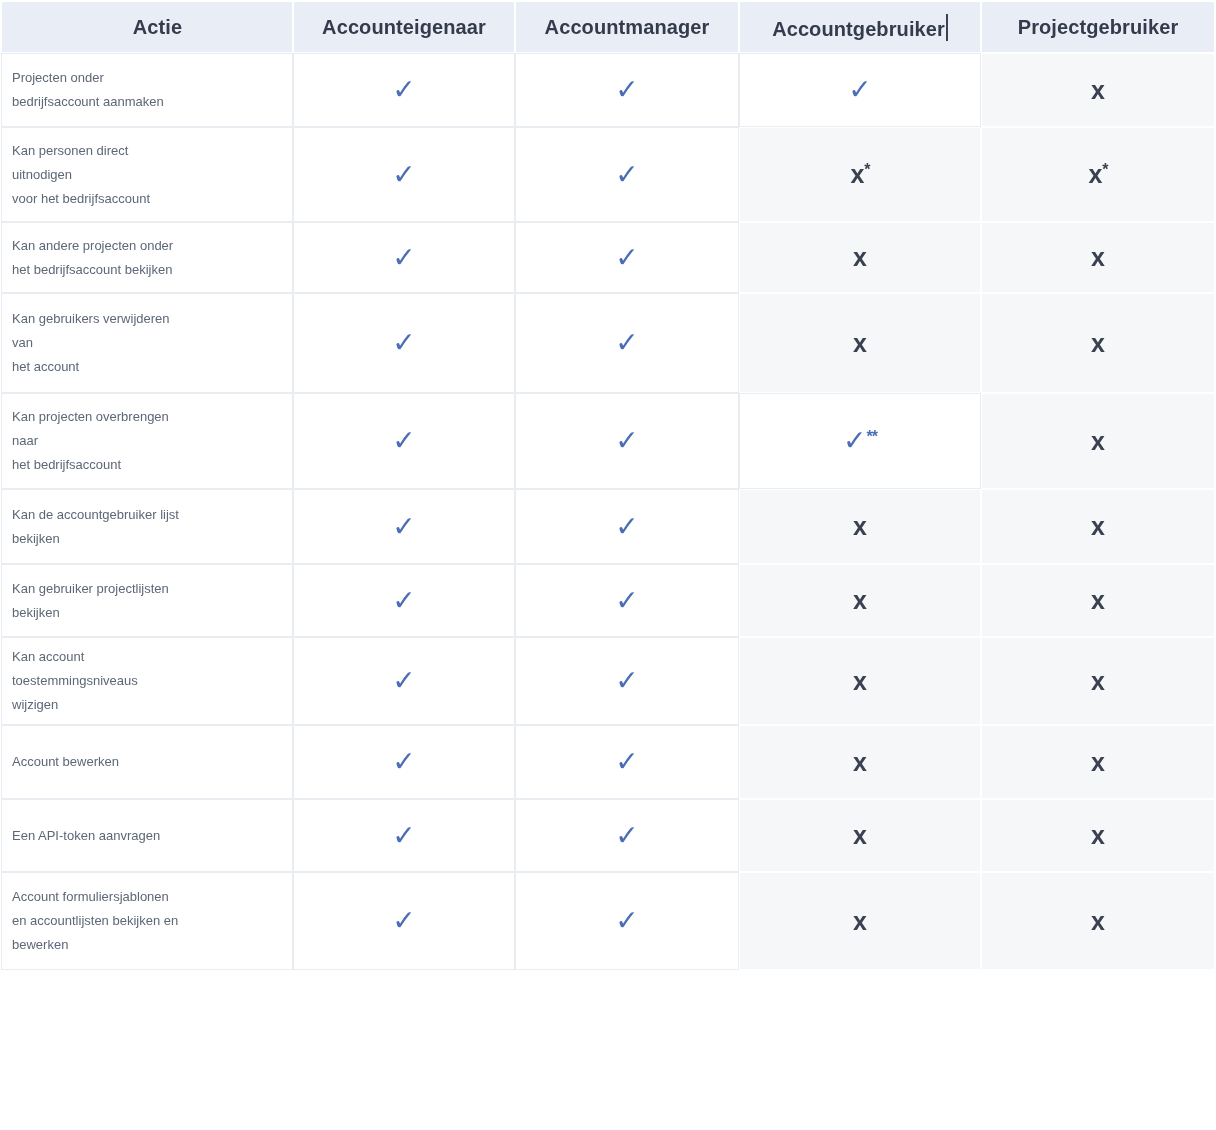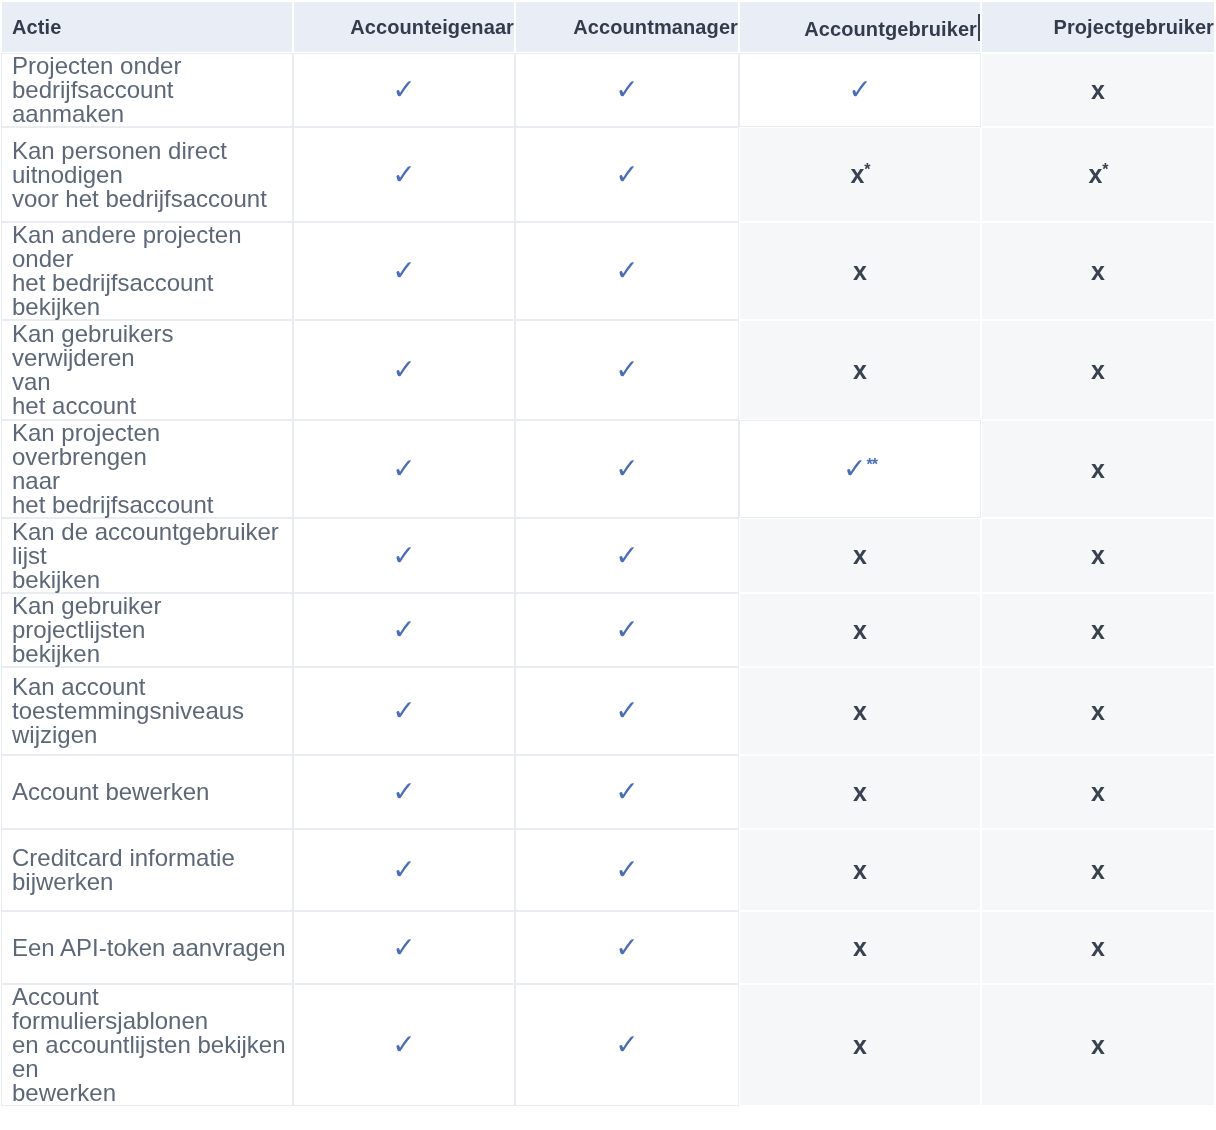--- a/index.html
+++ b/index.html
@@ -20,33 +20,33 @@
   }
   th, td {
     padding: 0;
     vertical-align: middle;
   }
   th.hdr {
     background: #e9eef6;
     color: #333b4d;
     font-size: 20px;
     font-weight: bold;
-    text-align: right;
+    text-align: center;
     height: 50px;
     letter-spacing: 0.1px;
   }
   th.hdr.first {
-    text-align: left;
-    padding-left: 10px;
+    text-align: center;
+    padding-left: 21px;
   }
   td.cell-action {
     background: #ffffff;
     box-shadow: 0 0 0 1px #e9edf2;
     color: #5c6777;
-    font-size: 24px;
+    font-size: 13px;
     line-height: 24px;
     padding-left: 10px;
     padding-right: 6px;
     white-space: pre-line;
     text-align: left;
   }
   td.cell-mark {
     background: #ffffff;
     box-shadow: 0 0 0 1px #e9edf2;
     text-align: center;
@@ -173,28 +173,20 @@
         <td class="cell-mark neg"><span class="mark-denied"><span>x</span></span></td>
         <td class="cell-mark neg"><span class="mark-denied"><span>x</span></span></td>
       </tr>
       <tr style="height: 72px;">
         <td class="cell-action">Account bewerken</td>
         <td class="cell-mark"><span class="mark-allowed"><span>✓</span></span></td>
         <td class="cell-mark"><span class="mark-allowed"><span>✓</span></span></td>
         <td class="cell-mark neg"><span class="mark-denied"><span>x</span></span></td>
         <td class="cell-mark neg"><span class="mark-denied"><span>x</span></span></td>
       </tr>
-      <tr style="height: 80px;">
-        <td class="cell-action">Creditcard informatie
-bijwerken</td>
-        <td class="cell-mark"><span class="mark-allowed"><span>✓</span></span></td>
-        <td class="cell-mark"><span class="mark-allowed"><span>✓</span></span></td>
-        <td class="cell-mark neg"><span class="mark-denied"><span>x</span></span></td>
-        <td class="cell-mark neg"><span class="mark-denied"><span>x</span></span></td>
-      </tr>
       <tr style="height: 71px;">
         <td class="cell-action">Een API-token aanvragen</td>
         <td class="cell-mark"><span class="mark-allowed"><span>✓</span></span></td>
         <td class="cell-mark"><span class="mark-allowed"><span>✓</span></span></td>
         <td class="cell-mark neg"><span class="mark-denied"><span>x</span></span></td>
         <td class="cell-mark neg"><span class="mark-denied"><span>x</span></span></td>
       </tr>
       <tr style="height: 96px;">
         <td class="cell-action">Account formuliersjablonen
 en accountlijsten bekijken en

